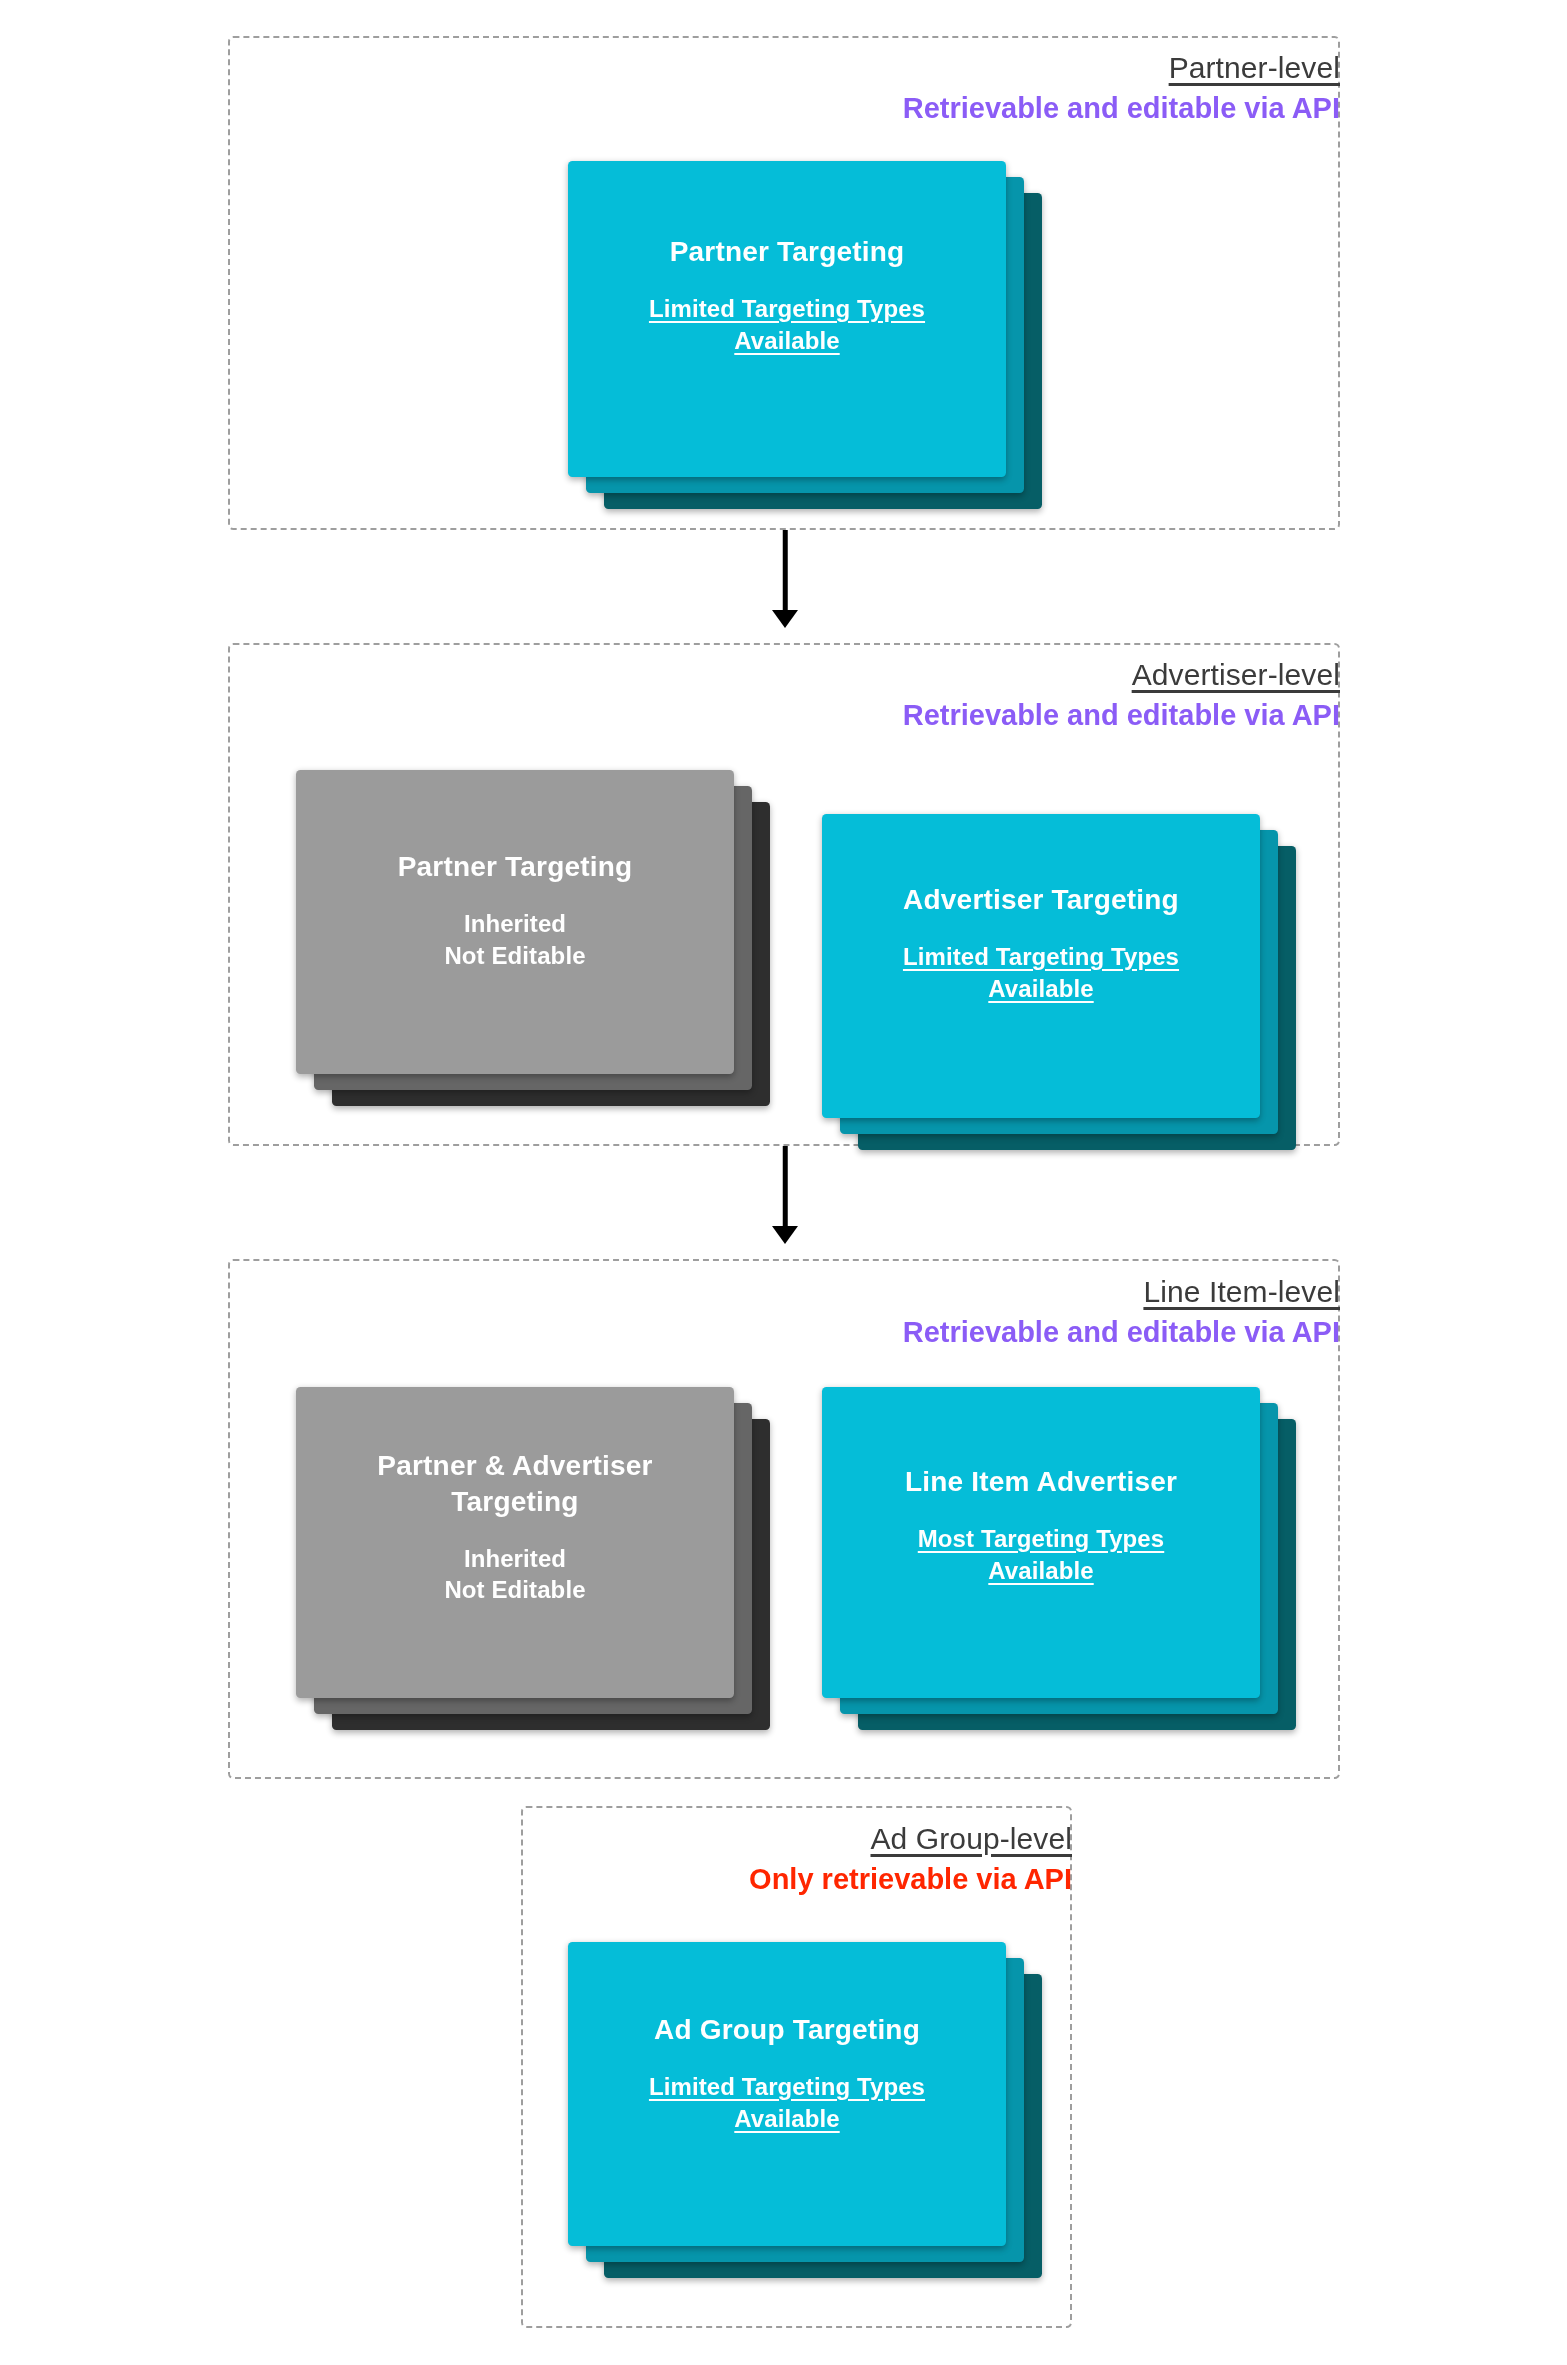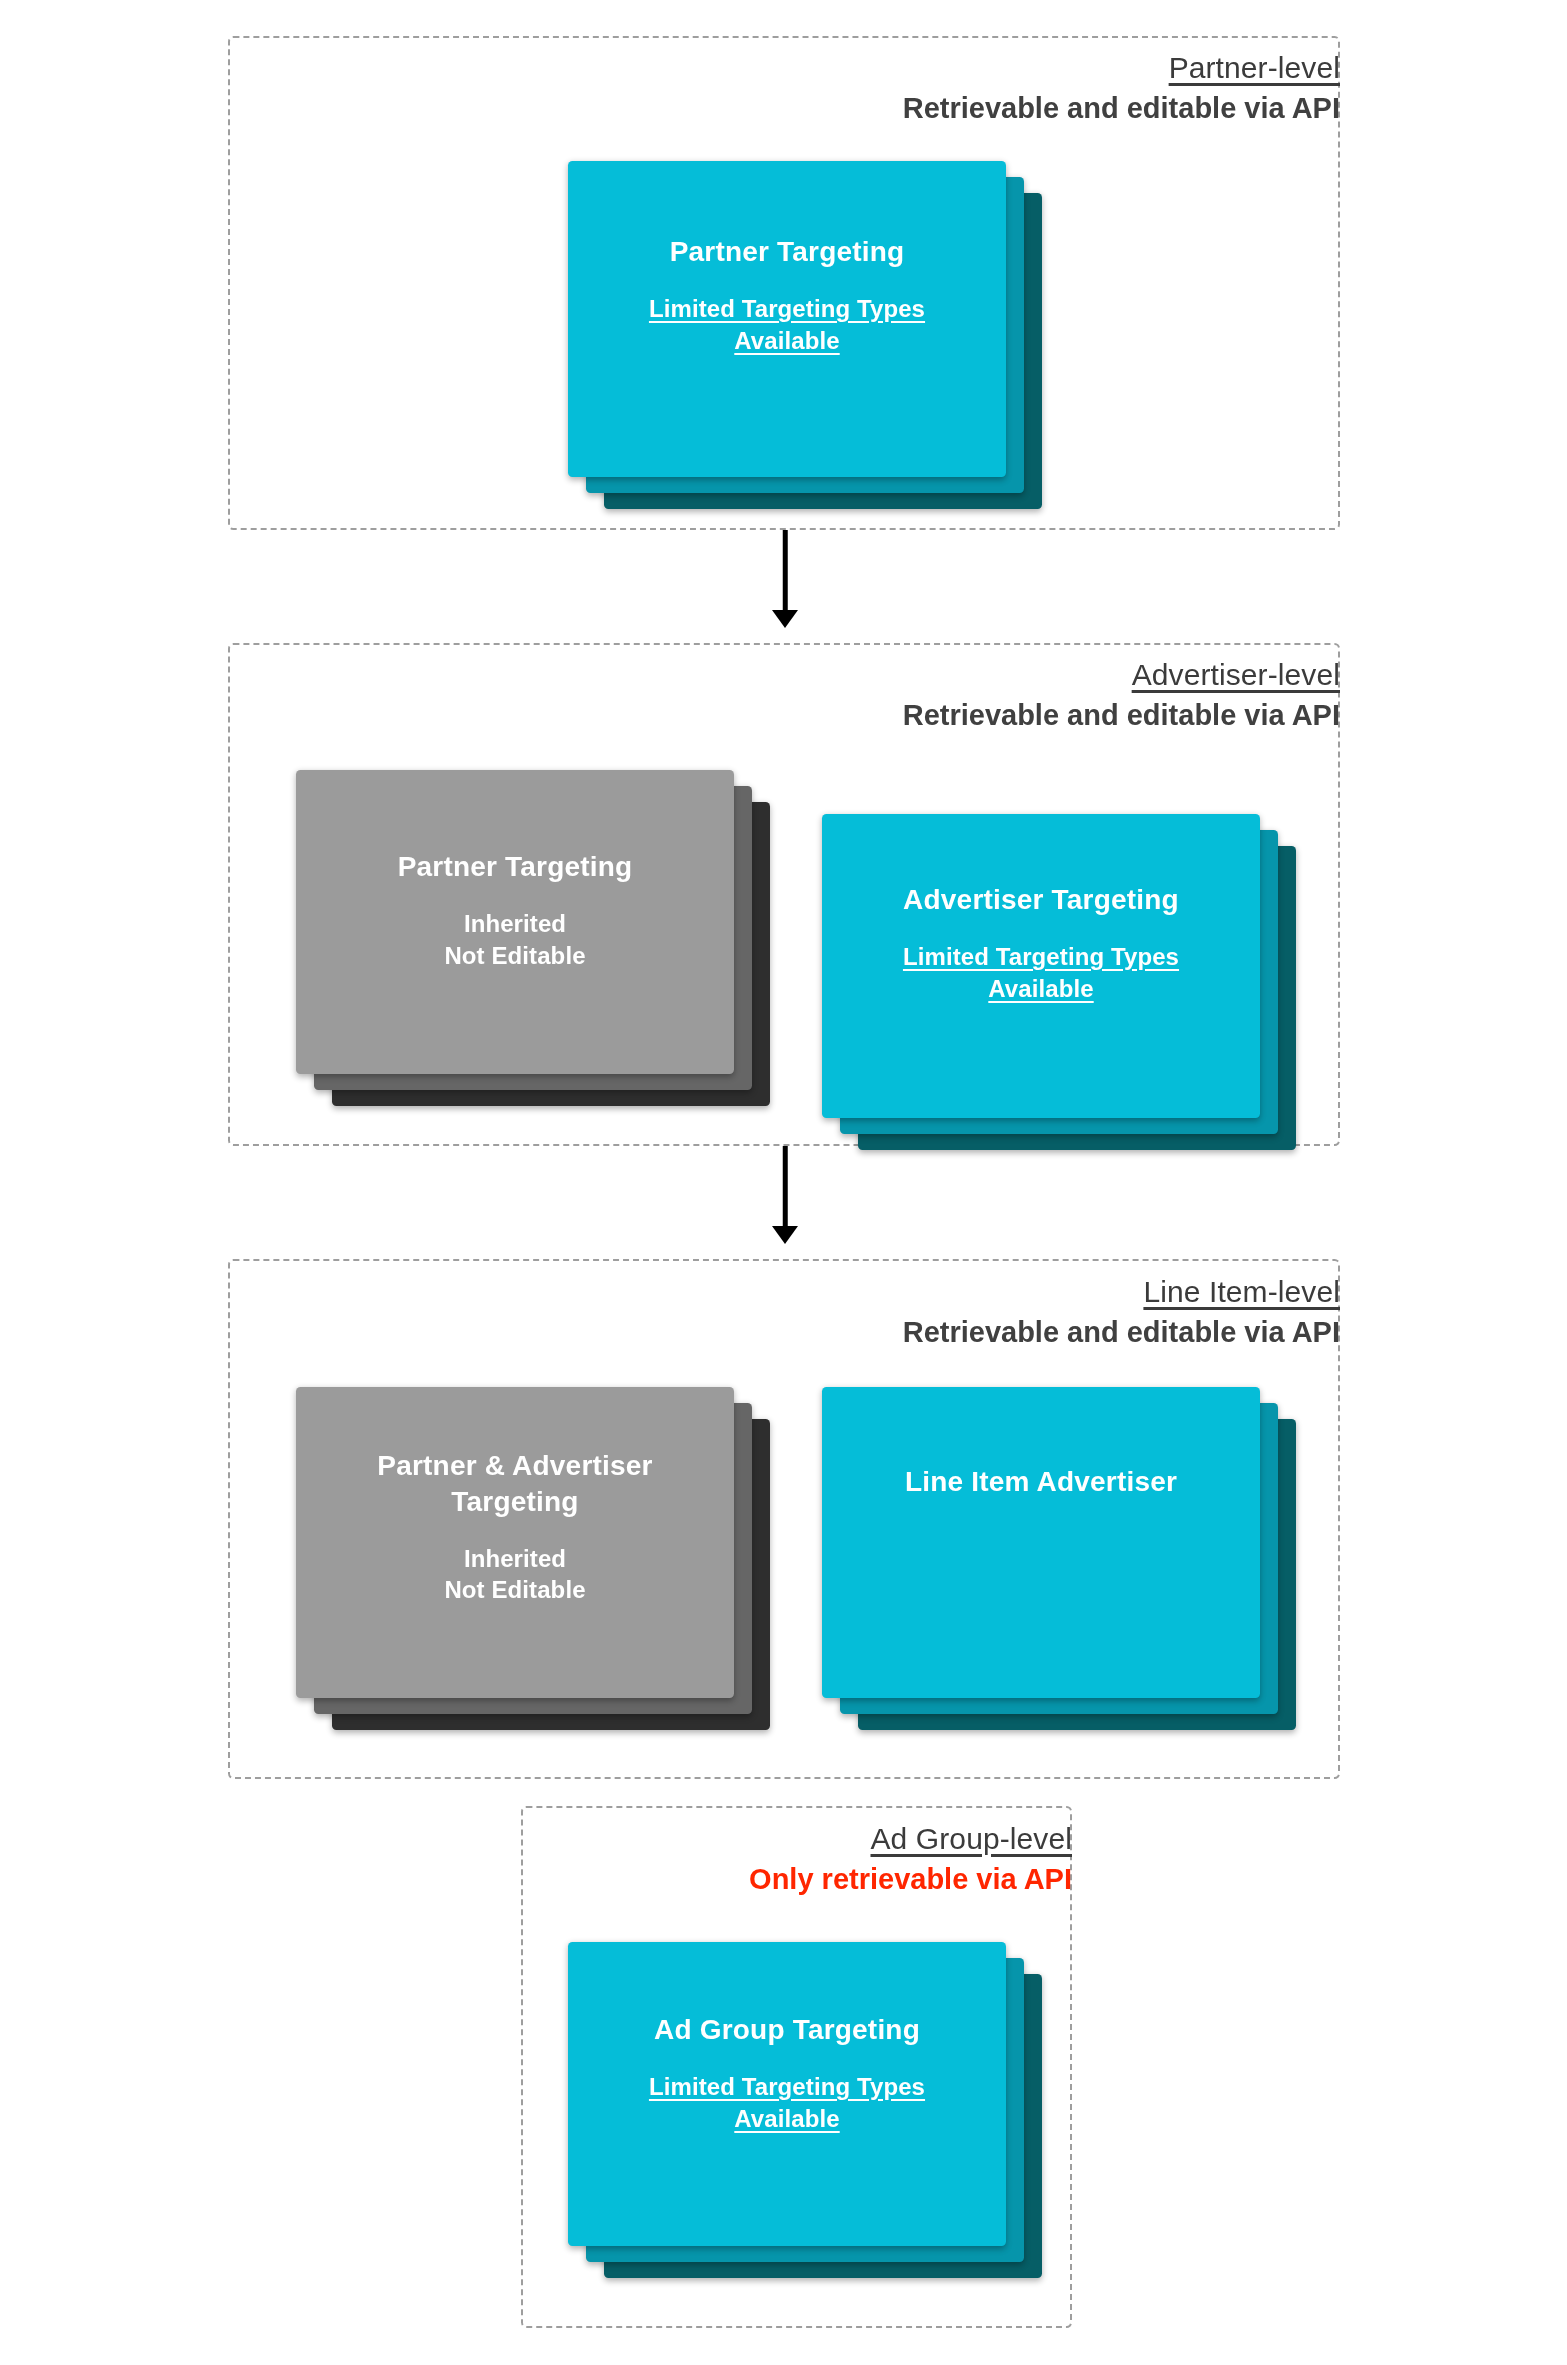--- a/index.html
+++ b/index.html
@@ -43,21 +43,21 @@
     color: #3b3b3b;
     text-decoration: underline;
     text-underline-offset: 4.5px;
     line-height: 1.25;
     letter-spacing: 0.1px;
   }
   .level-sub {
     display: block;
     font-size: 29px;
     font-weight: 700;
-    color: #404040;
+    color: #8b5cf6;
     line-height: 1.3;
     margin-top: 3.6px;
   }
   .level-sub.alert {
     color: #ff2600;
   }
 
   
   .stack {
     position: absolute;
@@ -215,20 +215,21 @@
       </div>
     </div>
   </div>
 
   <div class="stack cyan" style="left:822px; top:1387px; width:473px; height:357px;">
     <div class="card back" style="left:36px; top:32px; width:438px; height:311px;"></div>
     <div class="card mid" style="left:18px; top:16px; width:438px; height:311px;"></div>
     <div class="card front" style="left:0px; top:0px; width:438px; height:311px;">
       <div class="card-body" style="top:77px;">
         <span class="card-title">Line Item Advertiser</span>
+        <span class="card-note u" style="padding:0 52px;">Most Targeting Types Available</span>
       </div>
     </div>
   </div>
 
   <div class="level-box" style="left:521px; top:1806px; width:551px; height:522px;"></div>
 
   <div class="level-heading" style="left:521px; top:1820px; width:551px;">
     <span class="level-title">Ad Group-level</span>
     <span class="level-sub alert">Only retrievable via API</span>
   </div>

